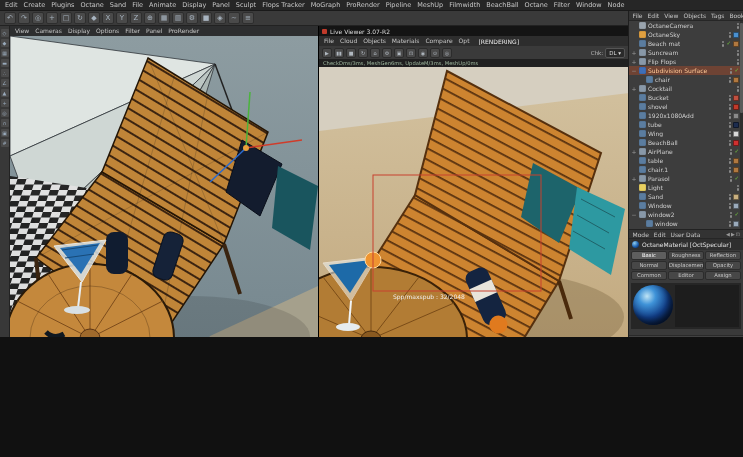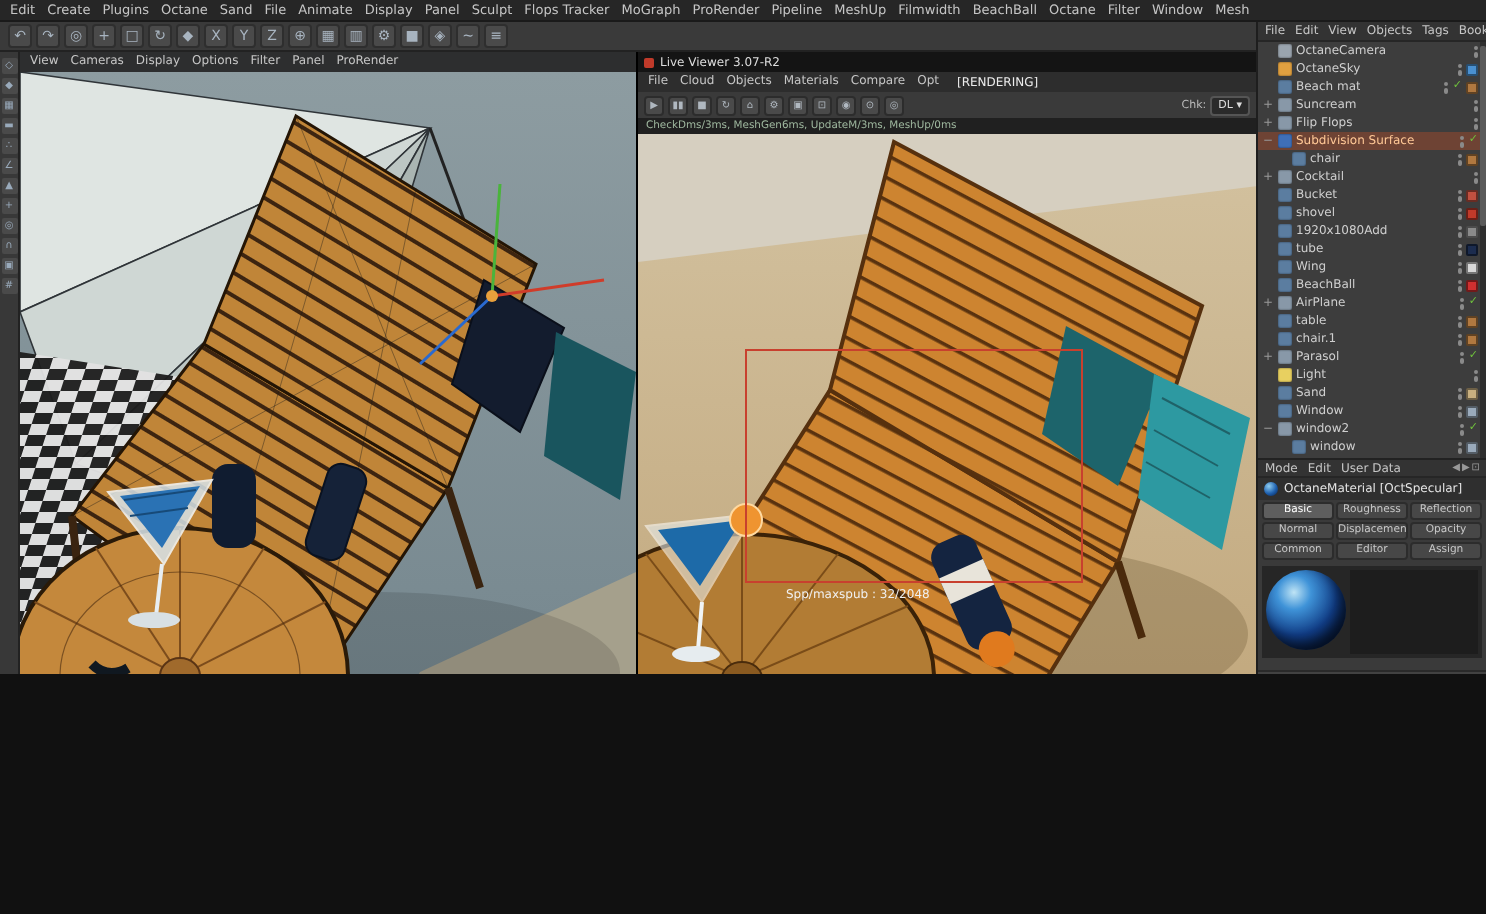--- a/index.html
+++ b/index.html
@@ -108,21 +108,21 @@
       <div class="mi">Flops Tracker</div>
       <div class="mi">MoGraph</div>
       <div class="mi">ProRender</div>
       <div class="mi">Pipeline</div>
       <div class="mi">MeshUp</div>
       <div class="mi">Filmwidth</div>
       <div class="mi">BeachBall</div>
       <div class="mi">Octane</div>
       <div class="mi">Filter</div>
       <div class="mi">Window</div>
-      <div class="mi">Mesh</div>
+      <div class="mi">Node</div>
     </div>
 
   <div class="toolbar" id="toolbar">
       <div class="tbi">↶</div>
       <div class="tbi">↷</div>
       <div class="tbi">◎</div>
       <div class="tbi">+</div>
       <div class="tbi">□</div>
       <div class="tbi">↻</div>
       <div class="tbi">◆</div>

